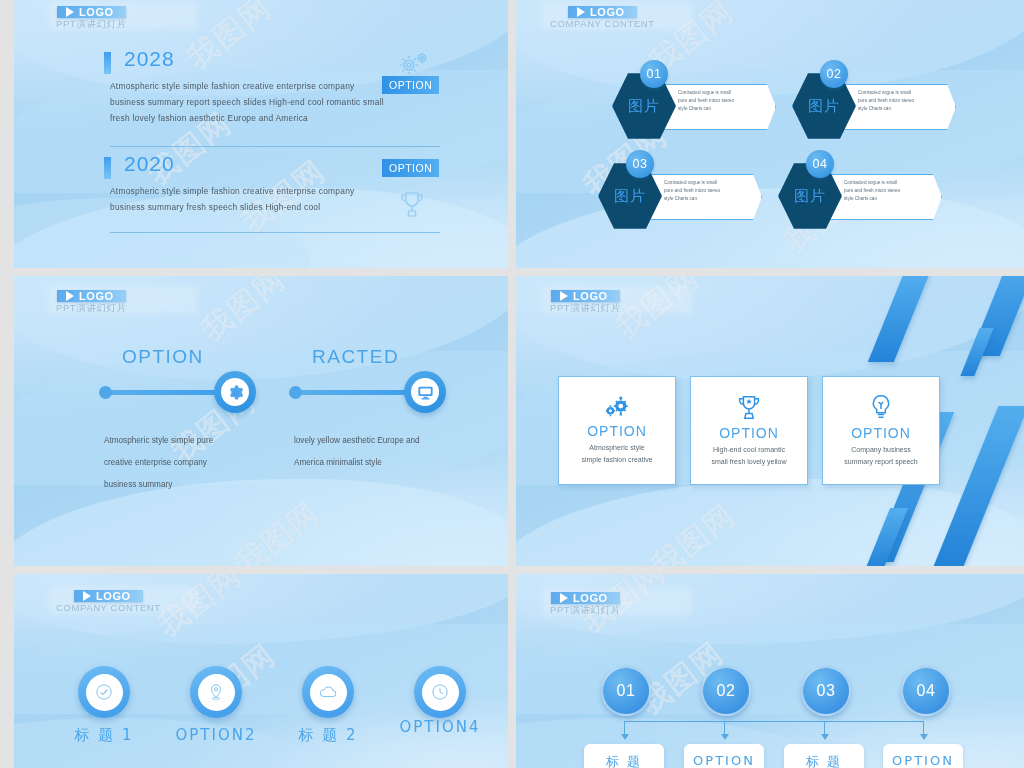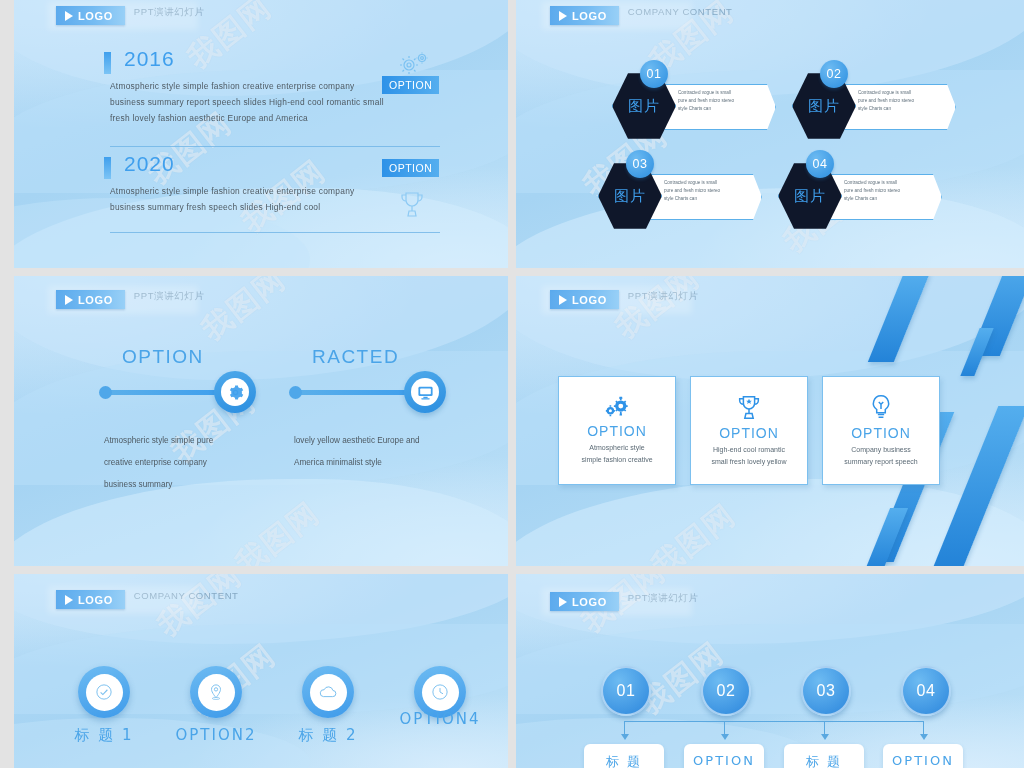--- a/index.html
+++ b/index.html
@@ -42,30 +42,30 @@
       border-radius:50%;opacity:.45;}
 
   
   .wm{position:absolute;inset:0;pointer-events:none;overflow:hidden;}
   .wm span{position:absolute;color:rgba(255,255,255,.45);
       font-size:30px;font-weight:bold;letter-spacing:2px;
       transform:rotate(-38deg);white-space:nowrap;
       text-shadow:0 0 1px rgba(140,180,215,.35);}
 
   
-  .logobar{position:absolute;display:flex;
-      height:19px;}
+  .logobar{position:absolute;display:flex;align-items:center;
+      height:19px;flex-direction:column;}
   .logobox{display:flex;align-items:center;gap:5px;
       padding:0 12px 0 9px;height:19px;
       background:linear-gradient(90deg,#2f93e8 0%,#4fa9ef 55%,#7cc3f5 100%);
       box-shadow:0 1px 2px rgba(40,110,170,.35);}
   .play{width:0;height:0;border-left:8px solid #fff;
       border-top:5px solid transparent;border-bottom:5px solid transparent;}
   .logotxt{color:#fff;font-size:11px;font-weight:bold;letter-spacing:.6px;}
-  .subtitle{margin-left:9px;font-size:9.5px;color:#86a9c4;letter-spacing:.6px;}
+  .subtitle{font-size:9.5px;color:#86a9c4;letter-spacing:.6px;}
   .logoglow{position:absolute;left:-8px;top:-4px;width:150px;height:28px;
       background:rgba(255,255,255,.22);filter:blur(3px);}
 
   
   .yearrow{position:absolute;}
   .ybar{position:absolute;width:7px;height:22px;
       background:linear-gradient(180deg,#3f9fed,#7cc4f5);}
   .ynum{position:absolute;left:20px;top:-5px;font-size:21px;
       color:#3f9fed;letter-spacing:1px;}
   .ptxt{position:absolute;font-size:8.4px;color:#4e5a63;line-height:16px;
@@ -79,21 +79,21 @@
 
   
   .hexwrap{position:absolute;}
   .banner{position:absolute;left:52px;top:12px;width:110px;height:44px;
       background:#fff;border:1px solid #5cb0ea;
       clip-path:polygon(0 0,92% 0,100% 50%,92% 100%,0 100%,7% 50%);
       box-shadow:2px 3px 4px rgba(70,130,180,.18);}
   .bannertxt{position:absolute;left:66px;top:17px;width:88px;
       font-size:4.6px;color:#60707c;line-height:8px;}
   .hex{position:absolute;left:0;top:0;width:62px;height:66px;
-      background:#0f172a;border:1.4px solid #49a5e6;
+      background:#0c4a6e;border:1.4px solid #49a5e6;
       clip-path:polygon(25% 2%,75% 2%,100% 50%,75% 98%,25% 98%,0 50%);
       box-shadow:2px 3px 5px rgba(70,130,180,.22);
       display:flex;align-items:center;justify-content:center;}
   .hextxt{font-size:15px;color:#3f9fed;letter-spacing:1px;
       font-family:"DejaVu Sans",sans-serif;}
   .hexnum{position:absolute;left:28px;top:-12px;width:28px;height:28px;
       border-radius:50%;
       background:radial-gradient(circle at 35% 30%,#6dbbf2,#2b8ee0);
       color:#fff;font-size:12.5px;display:flex;align-items:center;
       justify-content:center;letter-spacing:.5px;
@@ -176,21 +176,21 @@
     <div class="logoglow"></div>
     <div class="logobox">
       <span class="play"></span>
       <span class="logotxt">LOGO</span>
     </div>
     <span class="subtitle">PPT演讲幻灯片</span>
   </div>
 
   <div class="yearrow" style="left:90px;top:52px;">
     <span class="ybar"></span>
-    <span class="ynum">2016</span>
+    <span class="ynum">2028</span>
   </div>
   <div class="ptxt" style="left:96px;top:78px;width:300px;">
     <div>Atmospheric style simple fashion creative enterprise company</div>
     <div>business summary report speech slides High-end cool romantic small</div>
     <div>fresh lovely fashion aesthetic Europe and America</div>
   </div>
   <div class="hr" style="left:96px;top:146px;width:330px;"></div>
 
   <span class="optbadge" style="left:368px;top:76px;">OPTION</span>
   <svg class="ic" style="position:absolute;left:382px;top:52px;" width="36" height="22" viewBox="0 0 36 22">
@@ -485,21 +485,21 @@
   <span class="ringlbl" style="left:264px;top:152px;width:100px;">标 题 2</span>
 
   <div class="ring" style="left:400px;top:92px;">
     <i>
       <svg width="18" height="18" viewBox="0 0 24 24">
         <circle cx="12" cy="12" r="9.5" fill="none" stroke="#7cc0ef" stroke-width="1.3"></circle>
         <path d="M12 6.8V12l4 2.4" fill="none" stroke="#7cc0ef" stroke-width="1.3"></path>
       </svg>
     </i>
   </div>
-  <span class="ringlbl" style="left:376px;top:136px;width:100px;">OPTION4</span>
+  <span class="ringlbl" style="left:376px;top:144px;width:100px;">OPTION4</span>
 </div>
 
 <div class="slide s6">
   <div class="bg"></div>
   <div class="wave w1"></div>
   <div class="wave w2"></div>
   <div class="wave w4"></div>
   <div class="wm">
     <span style="left:60px;top:2px;">我图网</span>
     <span style="left:118px;top:84px;">我图网</span>

